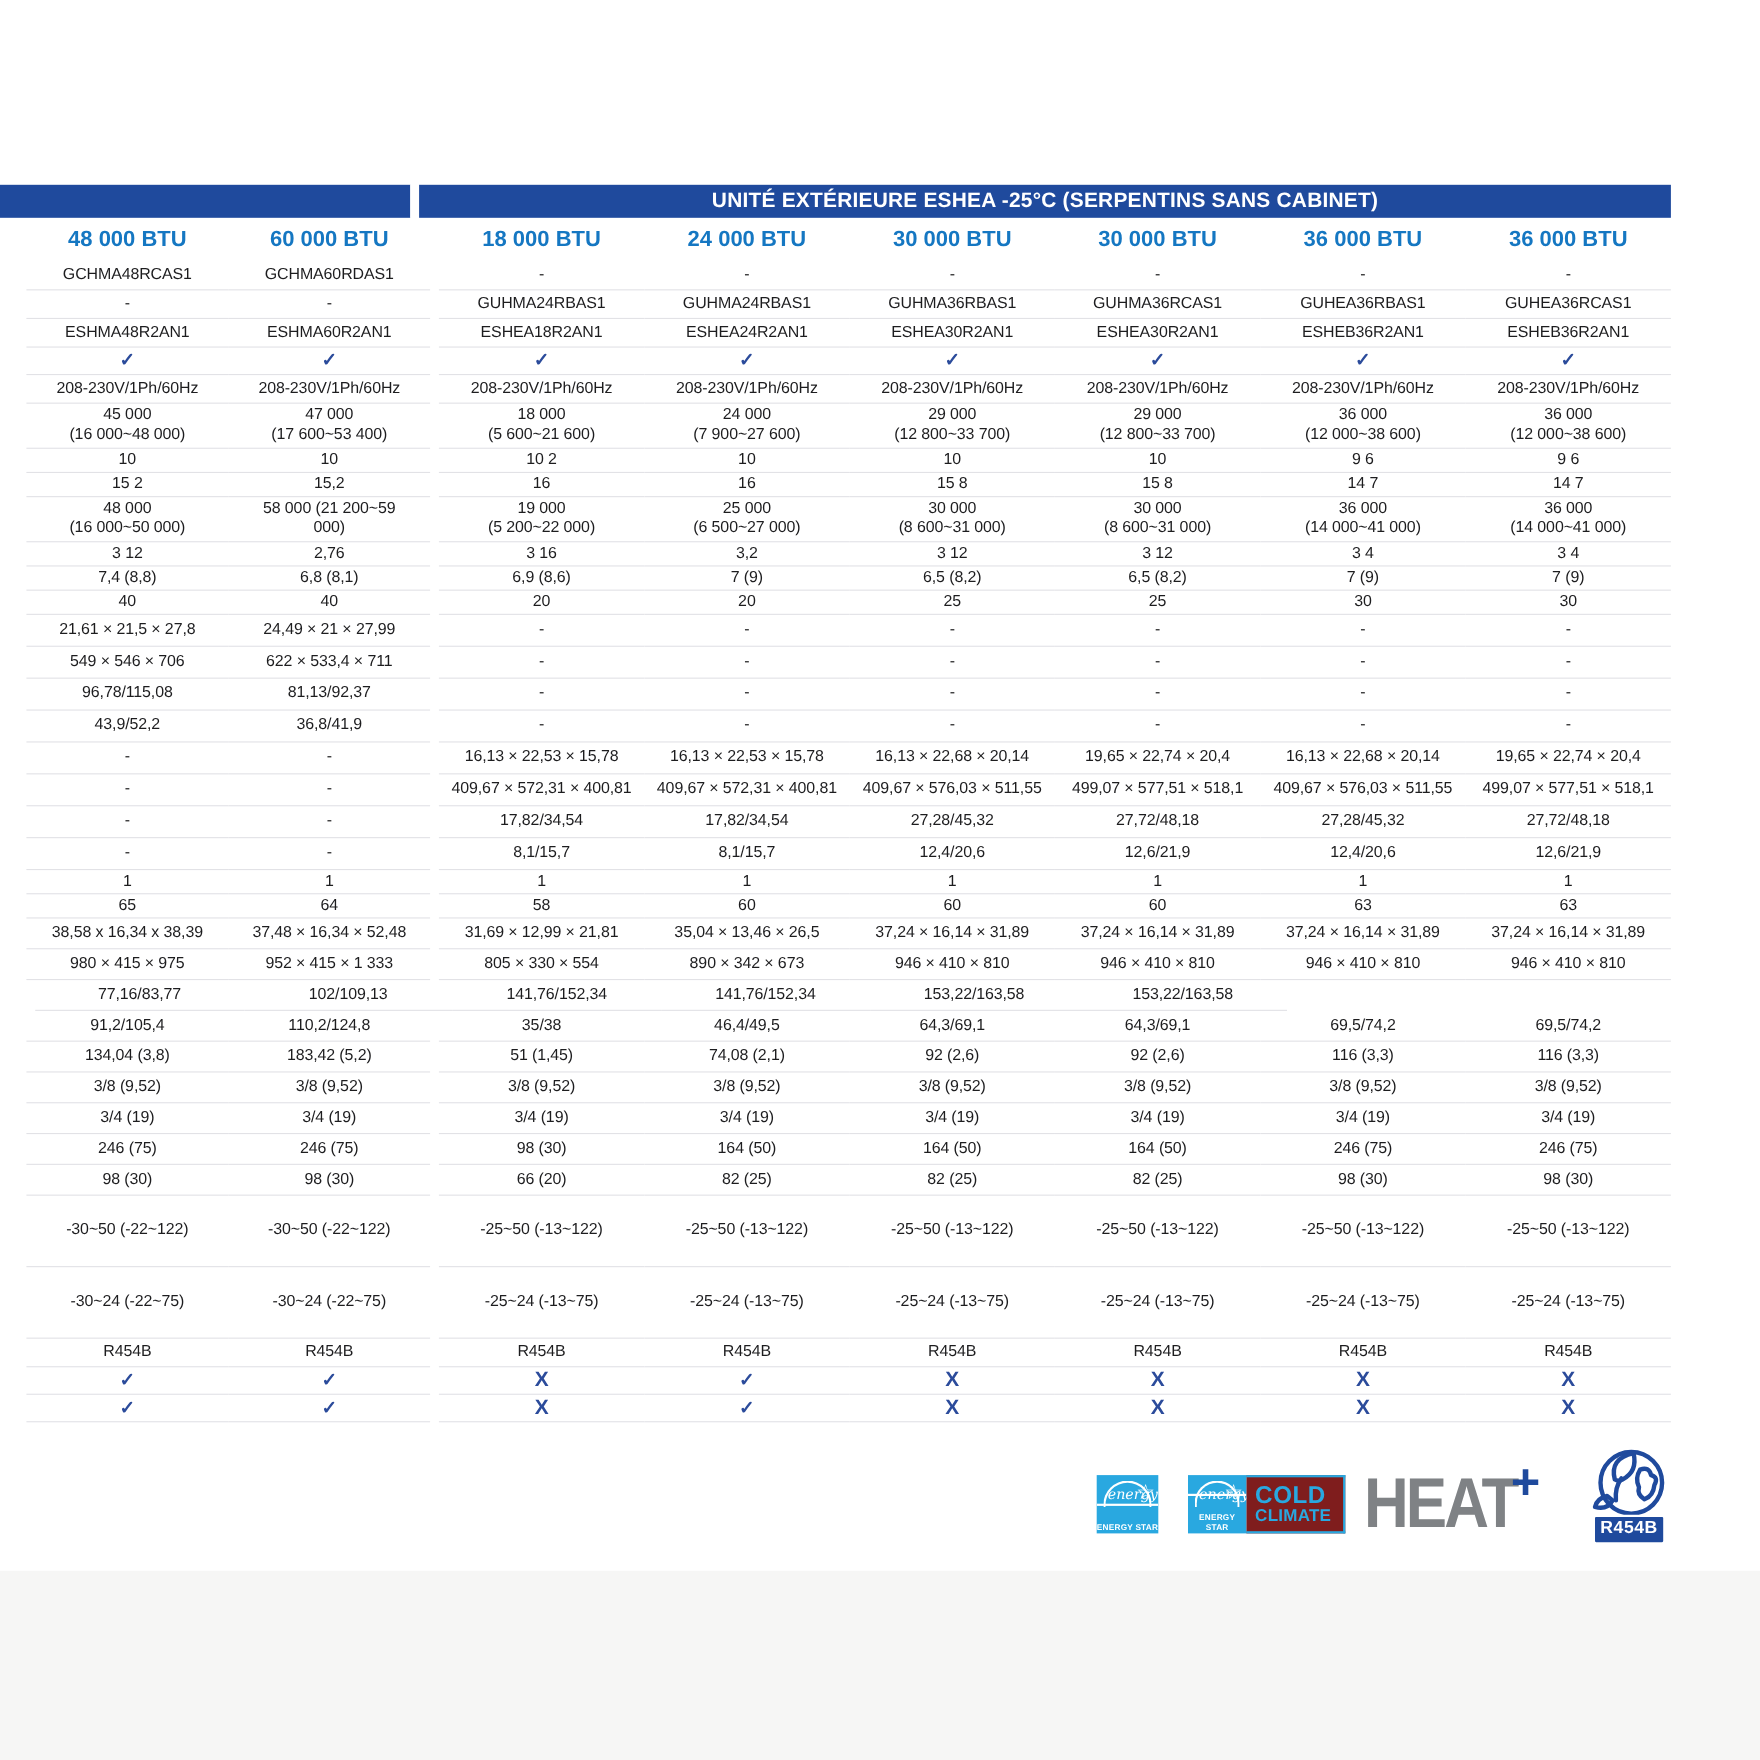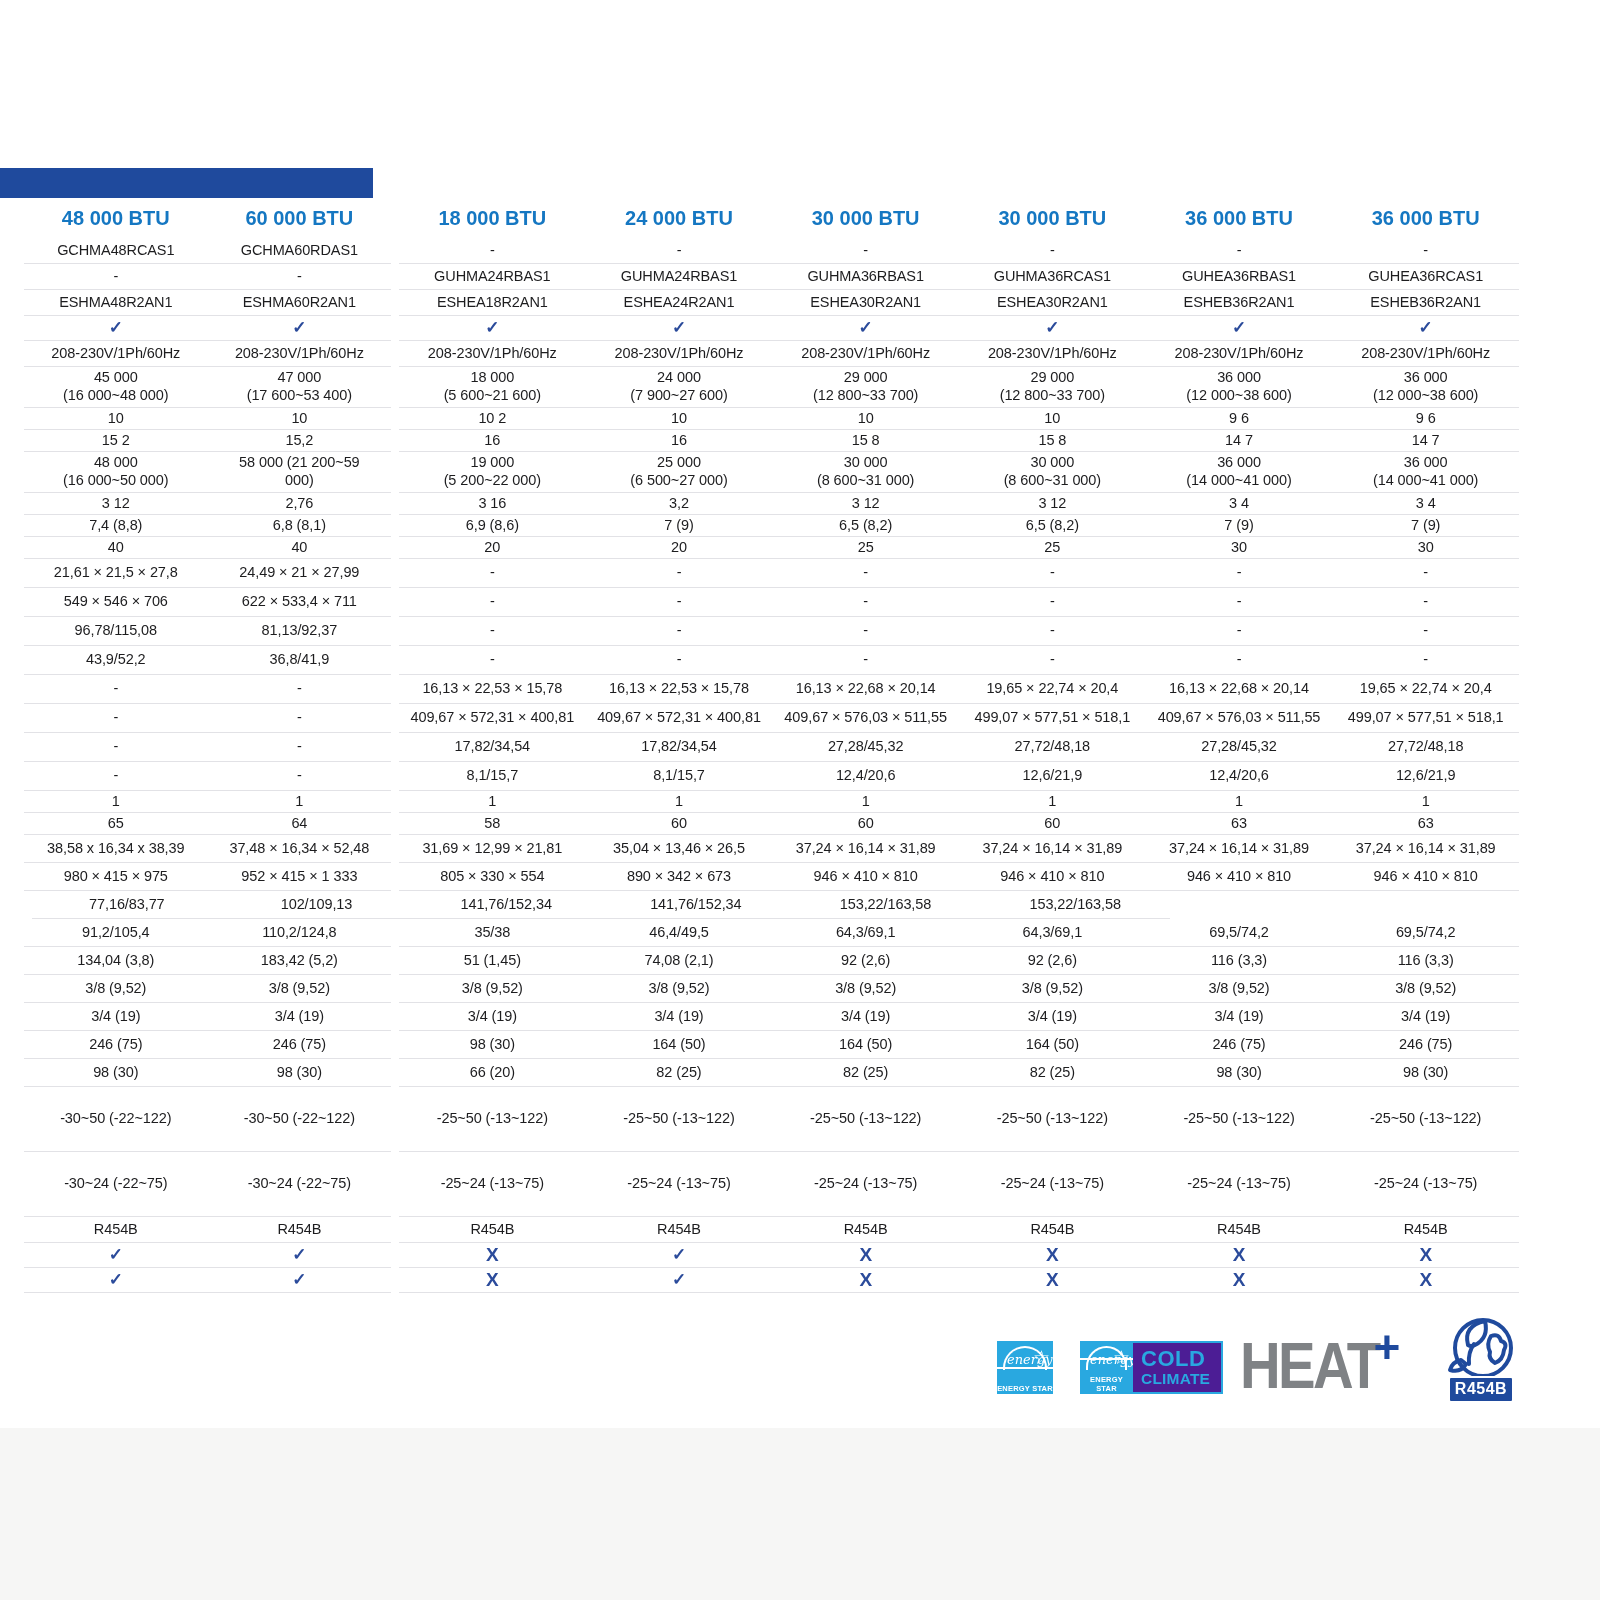--- a/index.html
+++ b/index.html
@@ -47,21 +47,21 @@
   .es-badge .es-dome{position:absolute;top:5px;left:6px;right:6px;height:22px;
     border:2px solid #fff;border-bottom:none;border-radius:22px 22px 0 0;}
   .es-badge .es-script{position:absolute;top:12px;left:10px;color:#fff;
     font-family:"DejaVu Serif",serif;font-style:italic;font-size:13px;line-height:1;}
   .es-badge .es-star{position:absolute;top:7px;right:3px;color:#fff;font-size:19px;line-height:1;}
   .es-badge .es-label{position:absolute;left:0;right:0;bottom:1px;color:#fff;text-align:center;
     font-size:7.5px;font-weight:bold;letter-spacing:.2px;border-top:2px solid #fff;padding-top:15px;}
   #logo-energystar{left:997px;top:1341px;width:56px;height:53px;}
   #logo-coldclimate{position:absolute;left:1080px;top:1341px;width:143px;height:53px;display:flex;}
   #cc-es{position:relative;width:53px;height:53px;}
-  .cc-panel{flex:1;background:#4c1d95;border:2.5px solid var(--esblue);border-left:none;box-sizing:border-box;
+  .cc-panel{flex:1;background:#7f1d1d;border:2.5px solid var(--esblue);border-left:none;box-sizing:border-box;
     color:var(--esblue);font-weight:bold;display:flex;flex-direction:column;justify-content:center;padding-left:8px;}
   .cc-line1{font-size:22px;line-height:1;letter-spacing:.5px;}
   .cc-line2{font-size:15.5px;line-height:1.15;letter-spacing:.2px;}
   #logo-heat{position:absolute;left:1240px;top:1334px;white-space:nowrap;}
   #logo-heat .heat-word{display:inline-block;font-weight:bold;font-size:64px;line-height:1;
     color:var(--heatgray);letter-spacing:-3px;transform:scaleX(.88);transform-origin:left center;}
   #logo-heat .heat-plus{display:inline-block;font-weight:bold;font-size:46px;line-height:1;
     color:var(--navy);vertical-align:top;position:relative;top:-10px;left:-24px;}
   #logo-r454b{position:absolute;left:1442px;top:1312px;width:78px;text-align:center;}
   #logo-r454b .rb-label{display:inline-block;background:var(--navy);color:#fff;font-weight:bold;
@@ -70,20 +70,23 @@
 </style>
 </head>
 <body>
 
 <div class="bottom-strip"></div>
 
 <div class="tbl">
   <div class="bar-row">
     <div class="bar-left"></div>
     <div class="bar-gap"></div>
+    <div class="bar-right">
+      <span>UNITÉ EXTÉRIEURE ESHEA -25°C (SERPENTINS SANS CABINET)</span>
+    </div>
   </div>
   <div class="row btu-row" id="btu-row">
       <div class="grp l">
         <div class="cell">48 000 BTU</div>
         <div class="cell">60 000 BTU</div>
       </div>
       <div class="gap"></div>
       <div class="grp r">
         <div class="cell">18 000 BTU</div>
         <div class="cell">24 000 BTU</div>

